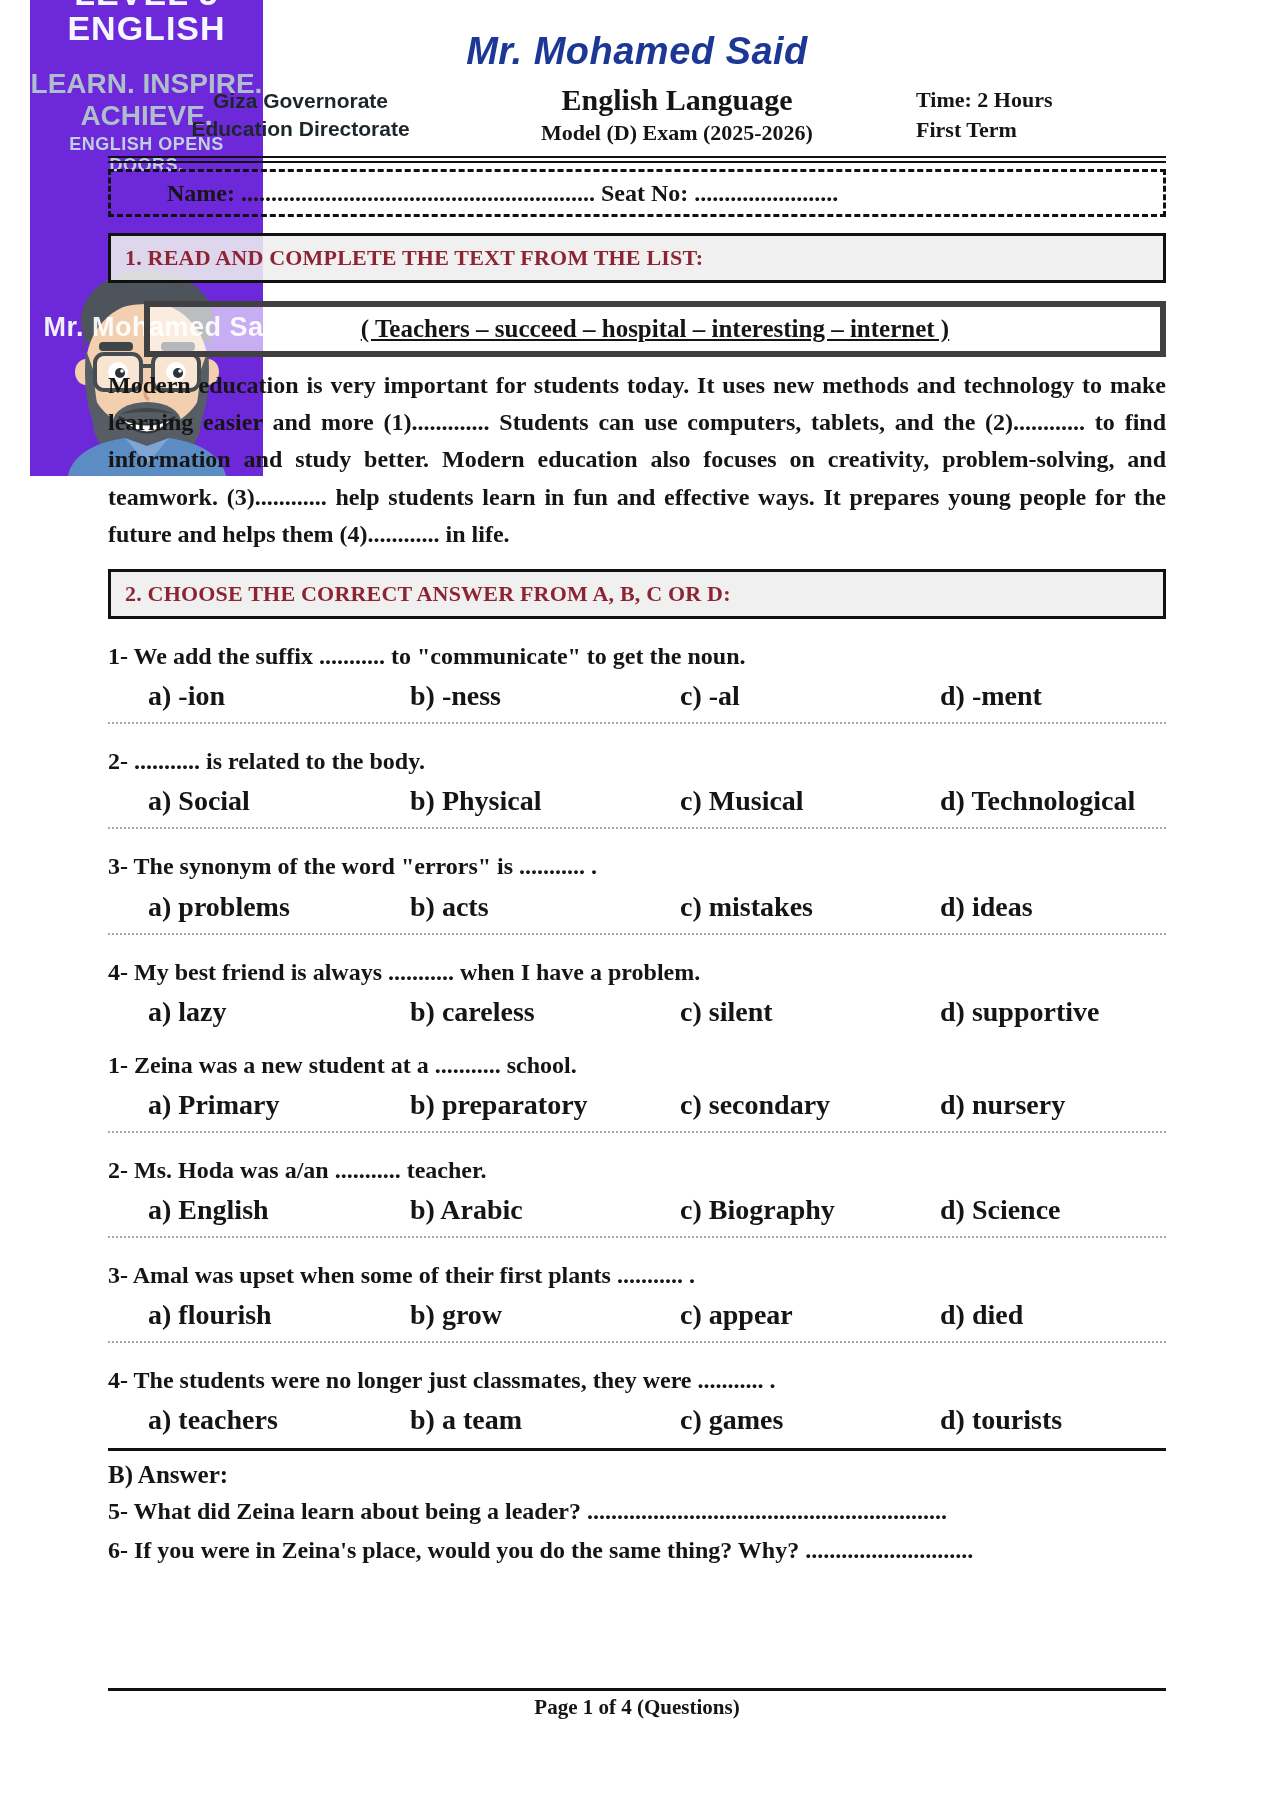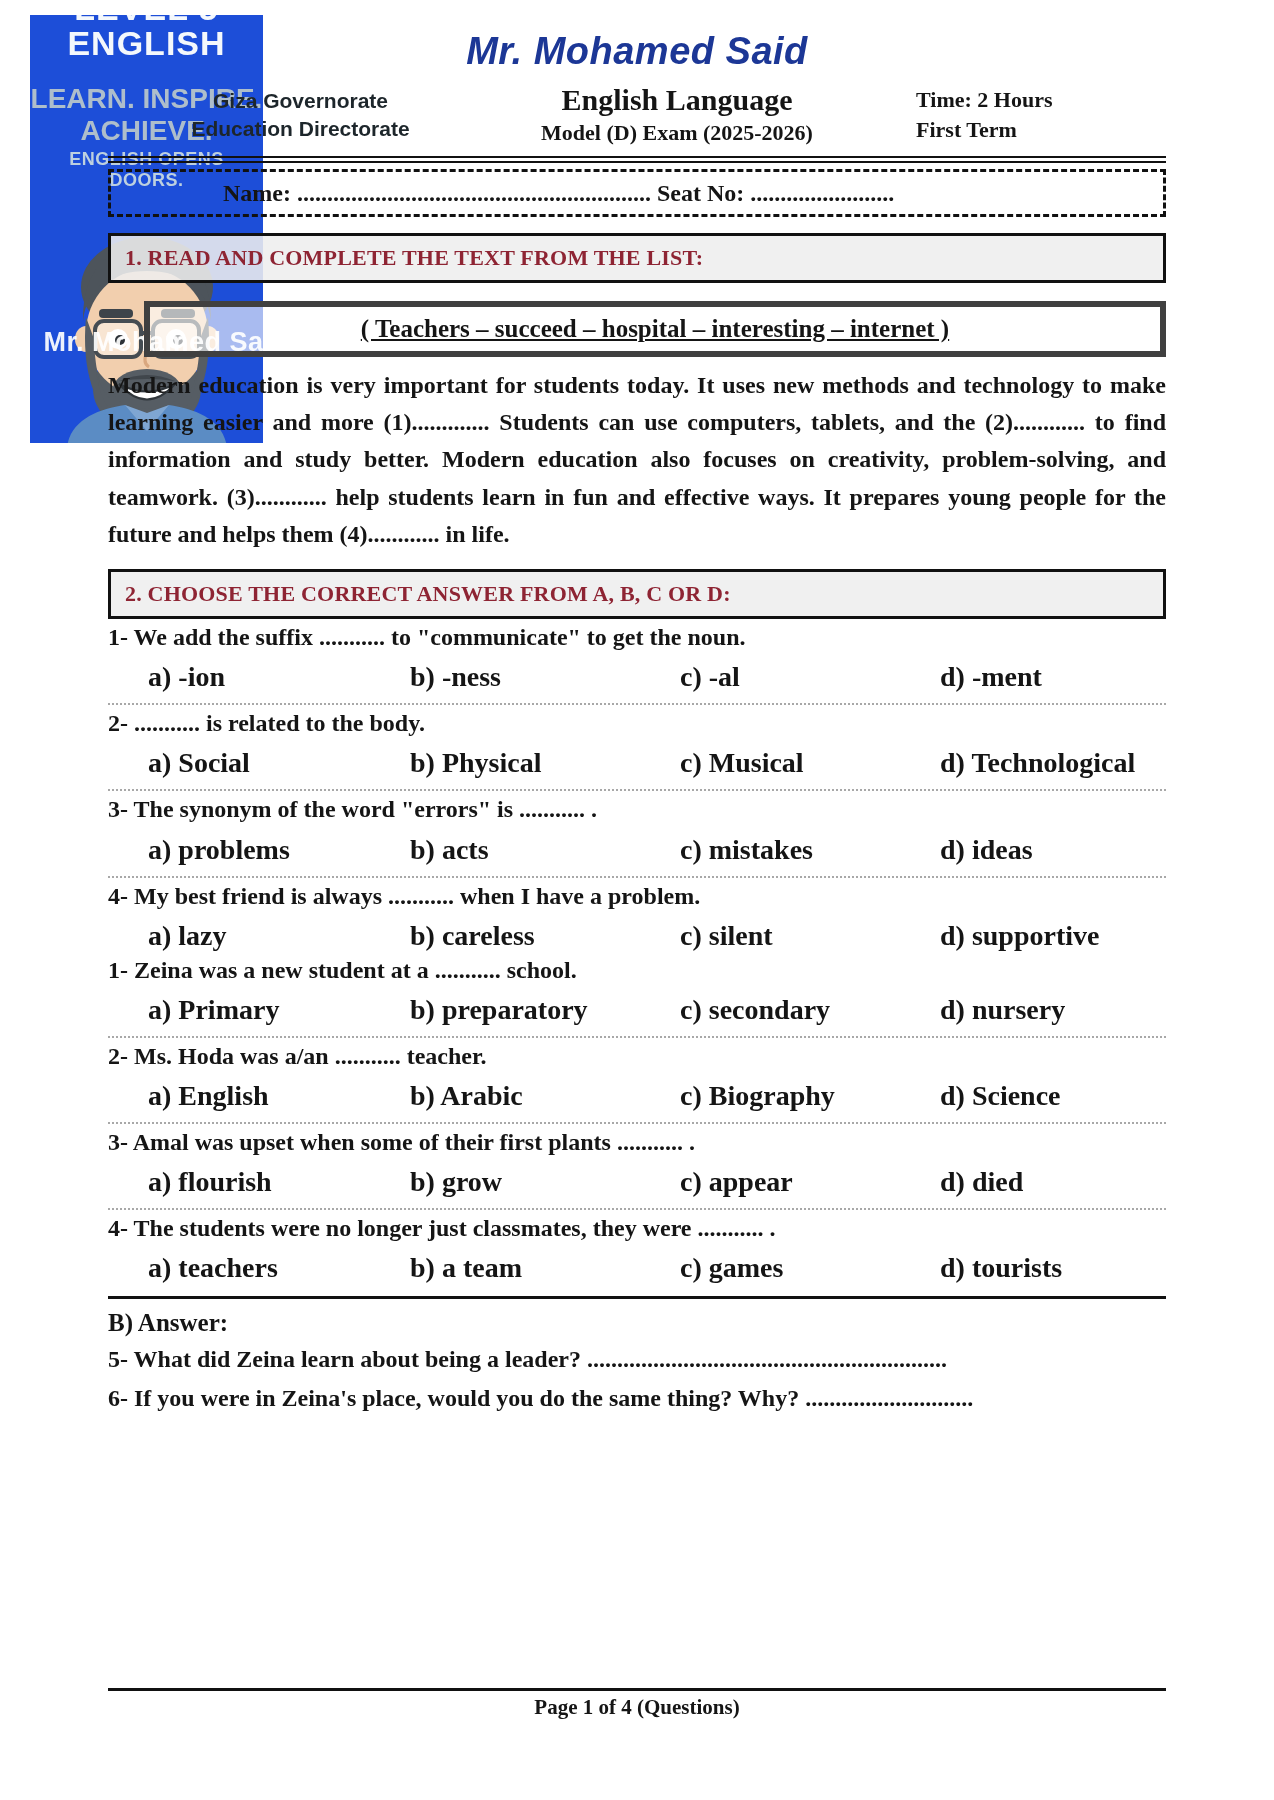--- a/index.html
+++ b/index.html
@@ -1,19 +1,19 @@
 <!DOCTYPE html>
 <html><head>
 <meta charset="utf-8">
 <style>
   html,body{margin:0;padding:0;background:#ffffff;}
   .page{position:relative;width:1274px;height:1800px;background:#ffffff;overflow:hidden;
         font-family:"Liberation Serif",serif;color:#151515;}
   
-  .panel{position:absolute;left:30px;top:15px;width:233px;height:428px;background:#1d4ed8;z-index:1;
+  .panel{position:absolute;left:30px;top:0;width:233px;height:476px;background:#6d28d9;z-index:1;
          overflow:hidden;text-align:center;font-family:"Liberation Sans",sans-serif;}
   .wm-level{margin-top:-26px;font-size:34px;font-weight:bold;color:#f4f8fc;letter-spacing:1px;}
   .wm-english{font-size:34px;font-weight:bold;color:#f4f8fc;letter-spacing:1px;margin-top:-4px;}
   .wm-tag{font-size:28px;font-weight:bold;color:#aebecb;line-height:1.15;}
   .wm-tag.first{margin-top:20px;}
   .wm-doors{font-size:18px;font-weight:bold;color:#bdd0df;margin-top:2px;letter-spacing:0.5px;}
   .avatar{position:absolute;left:50%;transform:translateX(-50%);bottom:-4px;width:172px;height:226px;}
   .wm-sig{position:absolute;left:-14px;top:312px;width:300px;font-size:27px;font-weight:bold;
           color:rgba(255,255,255,0.92);text-align:center;letter-spacing:0.5px;}
   
@@ -22,28 +22,28 @@
          font-size:38px;font-weight:bold;font-style:italic;color:#1c3796;letter-spacing:0.5px;}
   .hdr-row{display:flex;margin-top:10px;align-items:center;}
   .hdr-left{width:330px;text-align:center;padding-left:55px;box-sizing:border-box;
             font-family:"Liberation Sans",sans-serif;font-size:21px;font-weight:bold;color:#1d262b;line-height:1.3;}
   .hdr-center{flex:1;text-align:center;}
   .hdr-subject{font-size:30px;font-weight:bold;line-height:1.1;}
   .hdr-model{font-size:22px;font-weight:bold;margin-top:4px;}
   .hdr-right{width:250px;text-align:left;font-size:22px;font-weight:bold;line-height:1.35;}
   .dline{margin-top:10px;height:3px;border-top:2px solid #111;border-bottom:2px solid #111;}
   .namebox{margin-top:6px;border:3px dashed #111;height:42px;line-height:42px;
-           padding-left:112px;font-size:24px;font-weight:bold;white-space:nowrap;overflow:hidden;
+           padding-left:56px;font-size:24px;font-weight:bold;white-space:nowrap;overflow:hidden;
            background:transparent;}
   .sechdr{margin-top:16px;border:3px solid #111;background:rgba(238,238,238,0.88);
           padding:9px 14px;font-size:22px;font-weight:bold;color:#8e2433;letter-spacing:0.2px;}
   .wordbox{margin-top:18px;margin-left:36px;border:6px solid #404040;background:rgba(255,255,255,0.62);
            text-align:center;font-size:25px;font-weight:bold;padding:8px 6px;text-decoration:underline;}
   .para{margin:10px 0 0 0;font-size:24px;font-weight:bold;line-height:1.55;text-align:justify;}
-  .qblock{margin-top:3px;}
+  .qblock{margin-top:22px;}
   .qstem{font-size:24px;font-weight:bold;line-height:1.3;}
   .qopts{display:grid;grid-template-columns:262px 270px 260px auto;padding-left:40px;margin-top:8px;
          font-size:28px;font-weight:bold;}
   .qsep{margin-top:10px;border-top:2px dotted #a8a8a8;}
   .solidsep{margin-top:12px;border-top:3px solid #111;}
   .partlabel{margin-top:10px;font-size:25px;font-weight:bold;}
   .ansline{margin-top:6px;font-size:24px;font-weight:bold;line-height:1.35;white-space:nowrap;overflow:hidden;}
   .footer{position:absolute;left:108px;width:1058px;top:1688px;z-index:2;}
   .fline{border-top:3px solid #111;}
   .flabel{text-align:center;font-size:21px;font-weight:bold;margin-top:4px;}

